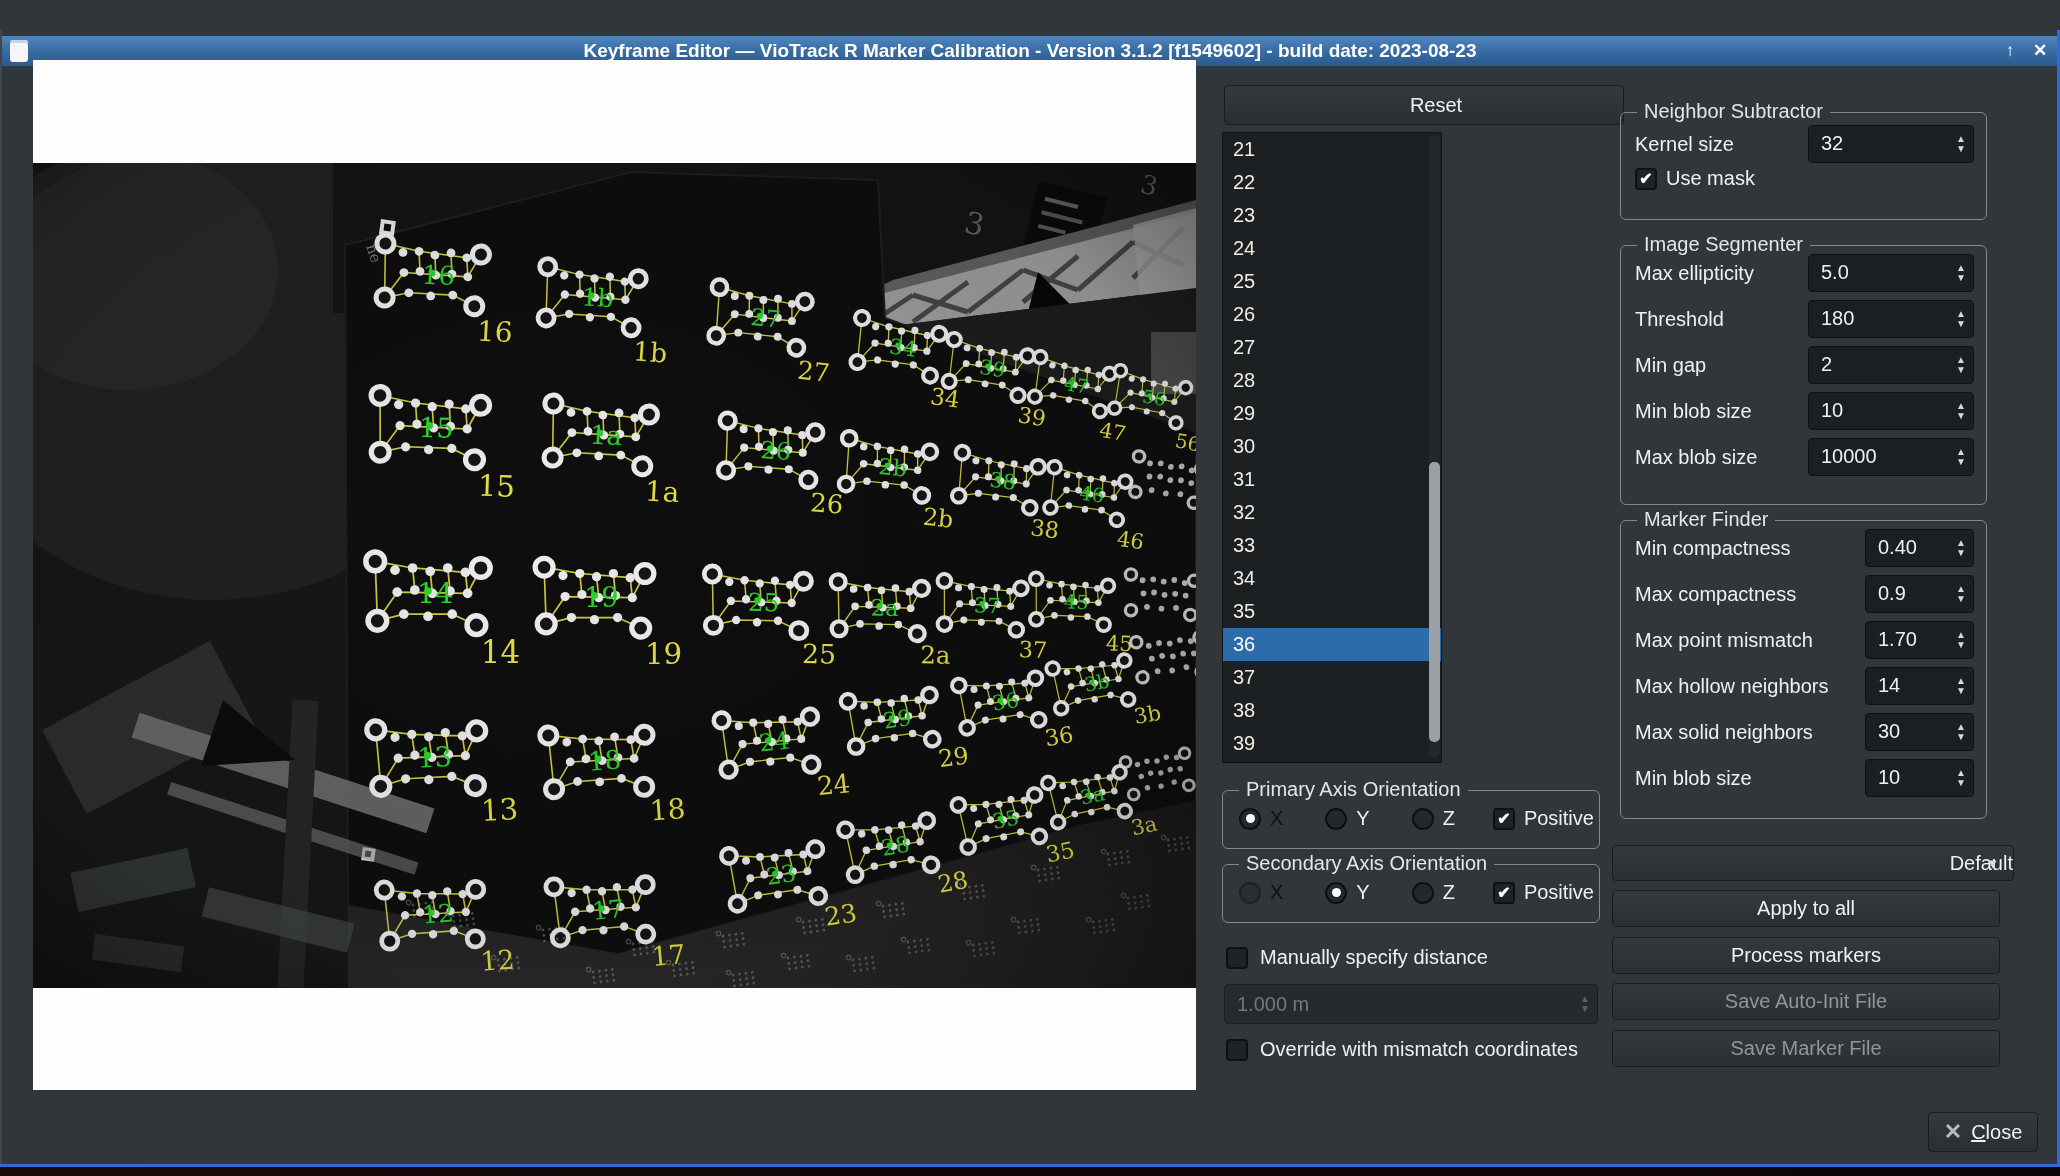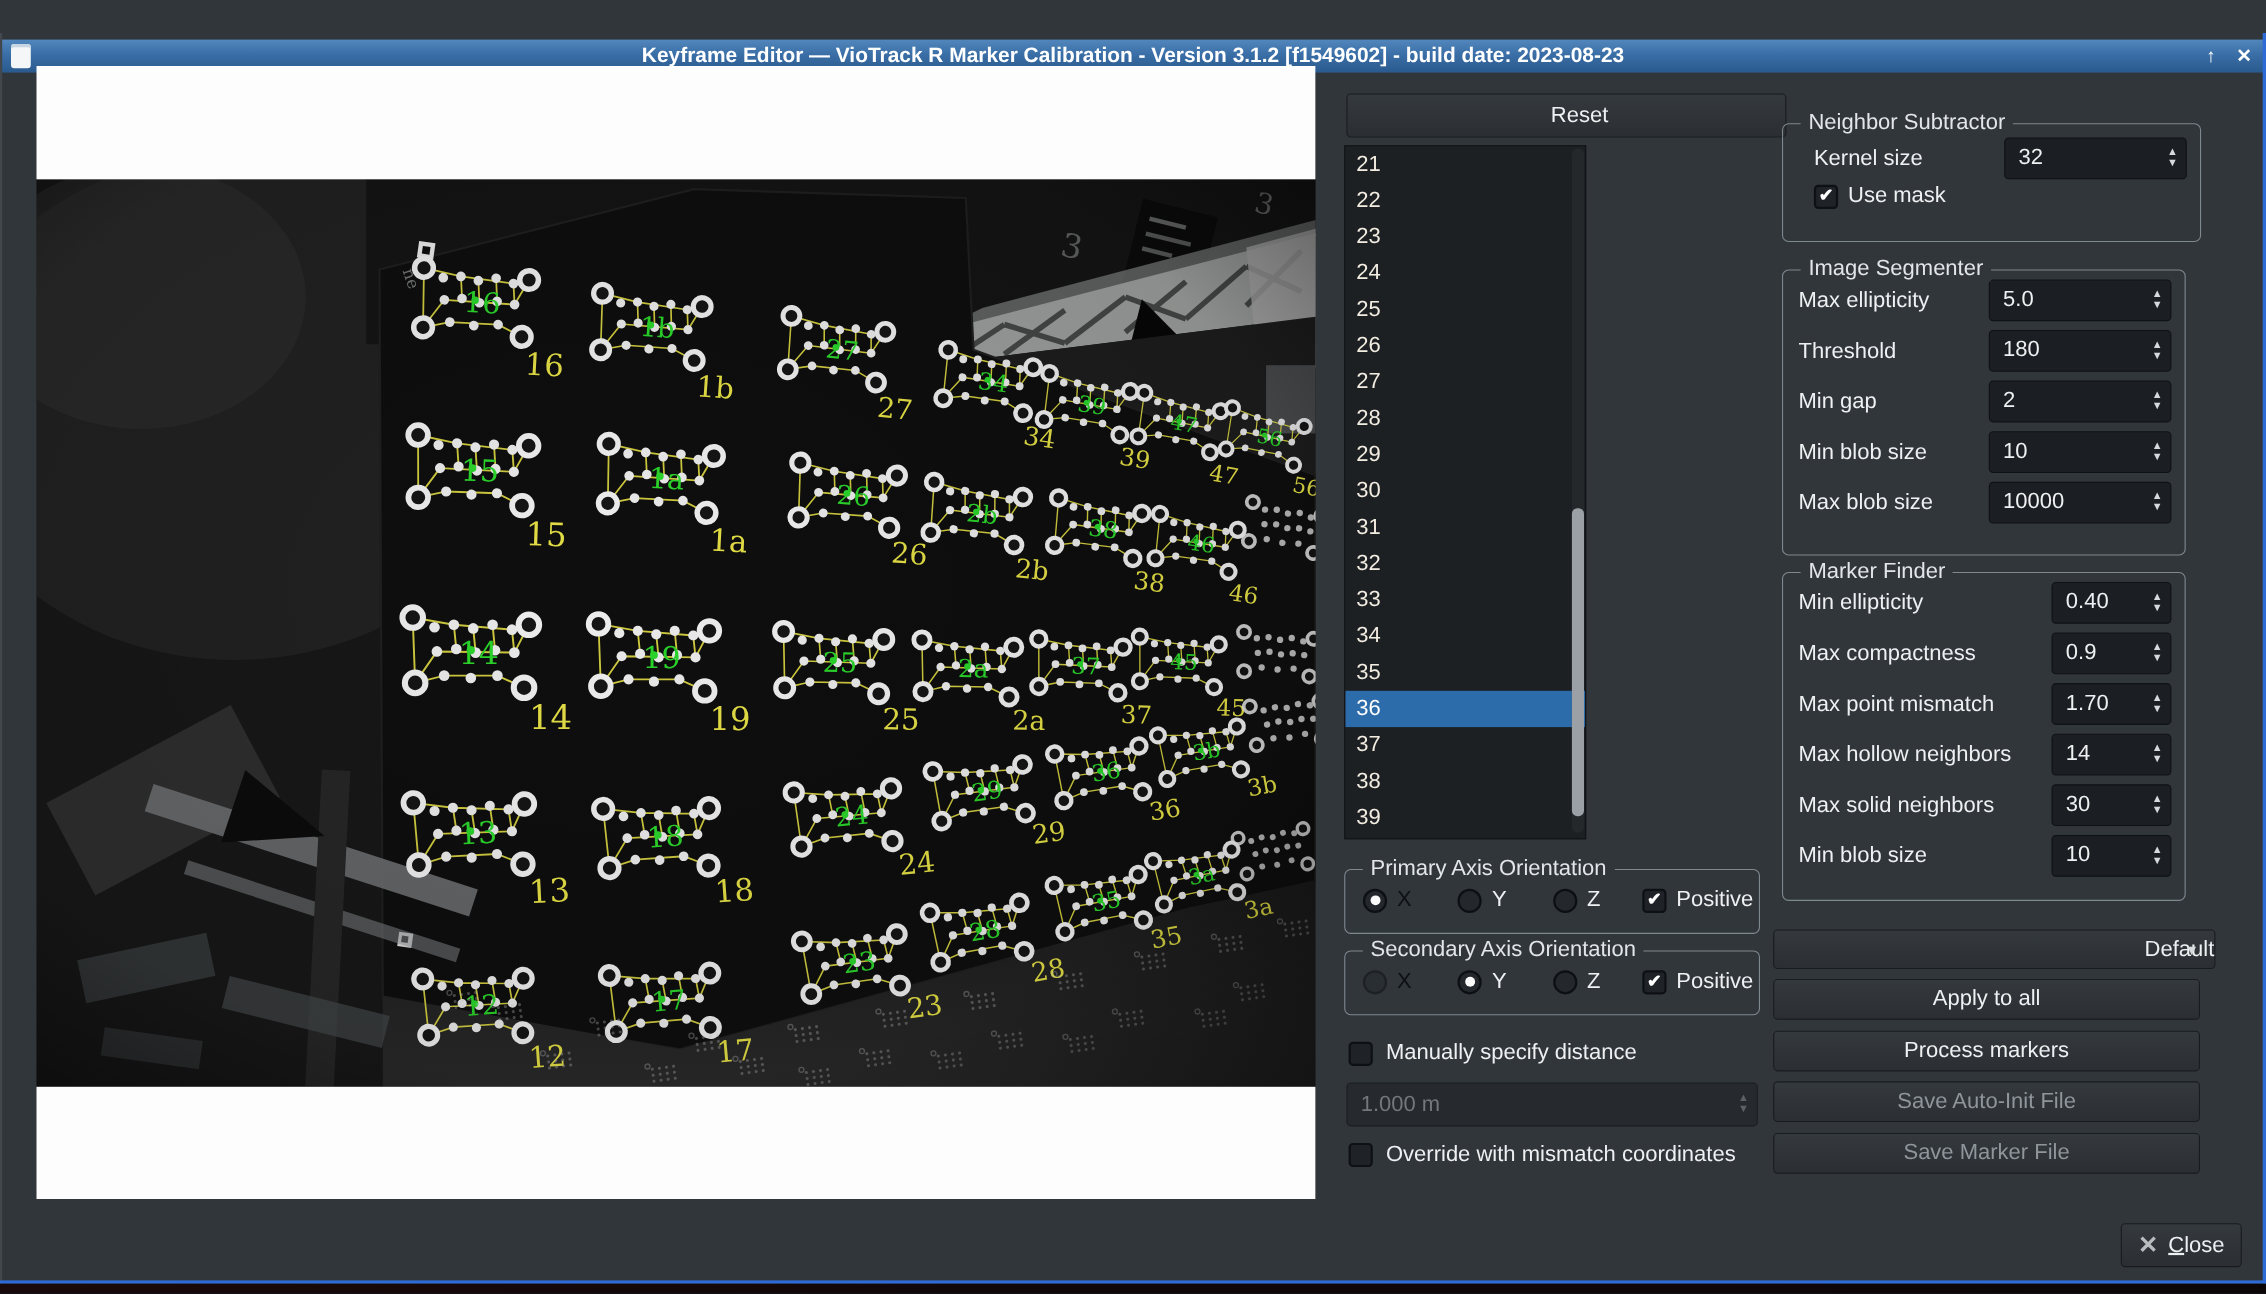--- a/index.html
+++ b/index.html
@@ -1336,21 +1336,21 @@
     <span class="arr">
         <span>▲</span>
         <span>▼</span>
       </span>
   </div>
   <div class="abs" style="left:1226px;top:1038px;display:flex;align-items:center;">
     <span class="cb" style="background:#1f2327;"></span>
     <span class="rlbl" style="margin-left:12px;">Override with mismatch coordinates</span>
   </div>
 
-  <div class="grp" style="left:1620px;top:112px;width:365px;height:106px;padding-left:14px;">
+  <div class="grp" style="left:1620px;top:112px;width:365px;height:106px;">
     <div class="grp-title">Neighbor Subtractor</div>
     <div class="frow" style="margin-top:12px;">
       <span class="flbl">Kernel size</span>
       <span class="spin w-lg">
         <span class="val">32</span>
         <span class="arr">
             <span>▲</span>
             <span>▼</span>
           </span>
       </span>
@@ -1414,21 +1414,21 @@
             </span>
           </span>
         </div>
       </div>
   </div>
 
   <div class="grp" style="left:1620px;top:520px;width:365px;height:297px;">
     <div class="grp-title">Marker Finder</div>
     <div id="mf-rows" style="margin-top:6px;">
         <div class="frow">
-          <span class="flbl">Min ellipticity</span>
+          <span class="flbl">Min compactness</span>
           <span class="spin w-sm">
             <span class="val">0.40</span>
             <span class="arr">
               <span>▲</span>
               <span>▼</span>
             </span>
           </span>
         </div>
         <div class="frow">
           <span class="flbl">Max compactness</span>

